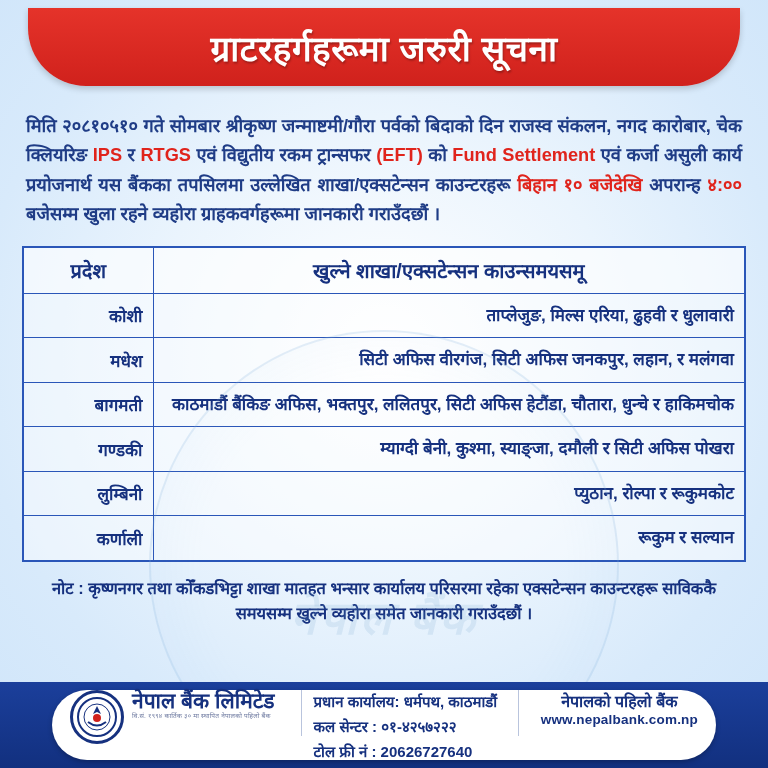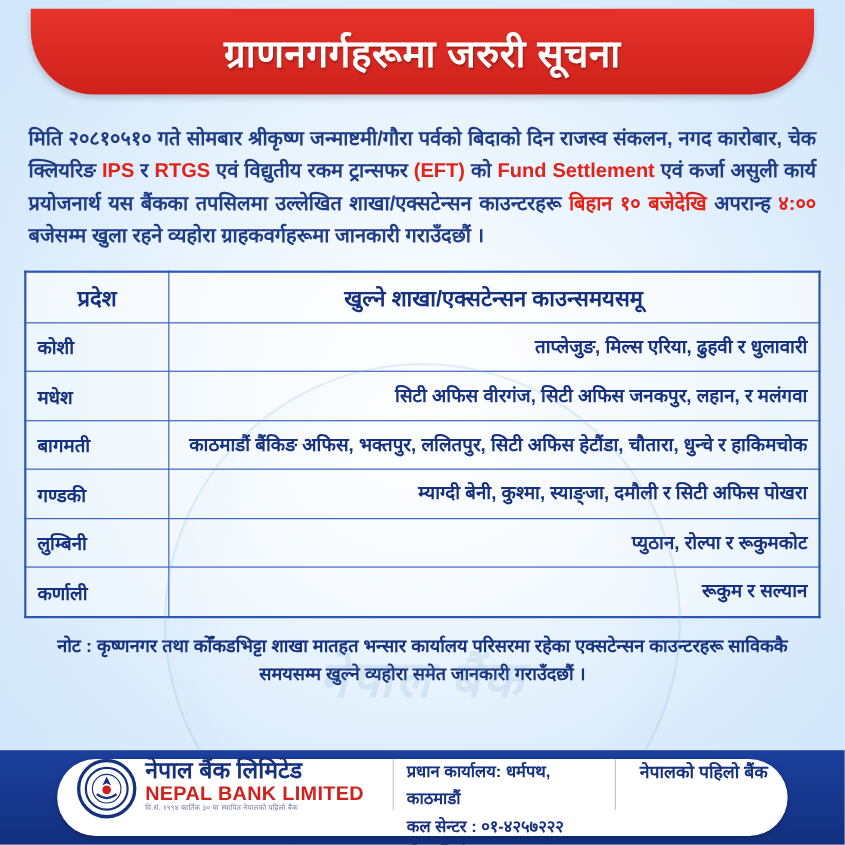--- a/index.html
+++ b/index.html
@@ -94,21 +94,21 @@
   }
   .table th, .table td {
     border: 1.5px solid #2a56b8;
     padding: 9px 10px;
     color: #16317f;
     font-size: 17px;
     font-weight: bold;
     vertical-align: middle;
   }
   .table th { font-size: 20px; text-align: center; background: rgba(255,255,255,0.35); }
-  .col-prov { width: 130px; text-align: left; }
+  .col-prov { width: 130px; text-align: right; }
   .col-branch { text-align: right; line-height: 1.5; }
 
   
   .note {
     margin: 14px 48px 0 48px;
     text-align: center;
     color: #16317f;
     font-size: 16.4px;
     line-height: 1.55;
     font-weight: bold;
@@ -172,21 +172,21 @@
 </head>
 <body>
 
 <div class="poster">
 
   <div class="watermark"></div>
   <div class="watermark-text">नेपाल बैंक</div>
 
   <div class="header-wrap">
     <div class="header-band">
-      <div class="header-title">ग्राणनगर्गहरूमा जरुरी सूचना</div>
+      <div class="header-title">ग्राटरहर्गहरूमा जरुरी सूचना</div>
     </div>
   </div>
 
   <div class="body-text">
     <span>मिति २०८१०५१० गते सोमबार श्रीकृष्ण जन्माष्टमी/गौरा पर्वको बिदाको दिन राजस्व संकलन, नगद कारोबार, चेक क्लियरिङ </span><span class="hl-red">IPS</span><span> र </span><span class="hl-red">RTGS</span><span> एवं विद्युतीय रकम ट्रान्सफर </span><span class="hl-red">(EFT)</span><span> को </span><span class="hl-red">Fund Settlement</span><span> एवं कर्जा असुली कार्य प्रयोजनार्थ यस बैंकका तपसिलमा उल्लेखित शाखा/एक्सटेन्सन काउन्टरहरू </span><span class="hl-red">बिहान १० बजेदेखि</span><span> अपरान्ह </span><span class="hl-red">४:००</span><span> बजेसम्म खुला रहने व्यहोरा ग्राहकवर्गहरूमा जानकारी गराउँदछौं ।</span>
   </div>
 
   <table class="table">
     <thead>
       <tr>
@@ -232,34 +232,34 @@
           <circle cx="21" cy="21" r="19" fill="#ffffff" stroke="#16317f" stroke-width="2"></circle>
           <circle cx="21" cy="21" r="13" fill="#ffffff" stroke="#16317f" stroke-width="1"></circle>
           <path d="M21 10 L25 18 L21 16 L17 18 Z" fill="#16317f"></path>
           <path d="M12 26 Q21 33 30 26" stroke="#16317f" stroke-width="2" fill="none"></path>
           <circle cx="21" cy="22" r="4" fill="#d0211c"></circle>
         </svg>
       </div>
 
       <div class="bank-names">
         <div class="bank-np">नेपाल बैंक लिमिटेड</div>
-        <div class="bank-en">NEPAL BANK LIMITED</div>
         <div class="bank-tag">वि.सं. १९९४ कार्तिक ३० मा स्थापित नेपालको पहिलो बैंक</div>
       </div>
 
       <div class="divider-v"></div>
 
       <div class="contact">
         <div>प्रधान कार्यालय: धर्मपथ, काठमाडौं</div>
         <div>कल सेन्टर : ०१-४२५७२२२</div>
         <div>टोल फ्री नं : 20626727640</div>
       </div>
 
       <div class="divider-v"></div>
 
       <div class="right-block">
         <div class="right-np">नेपालको पहिलो बैंक</div>
+        <div class="right-url">www.nepalbank.com.np</div>
       </div>
 
     </div>
   </div>
 
 </div>
 
 </body></html>

